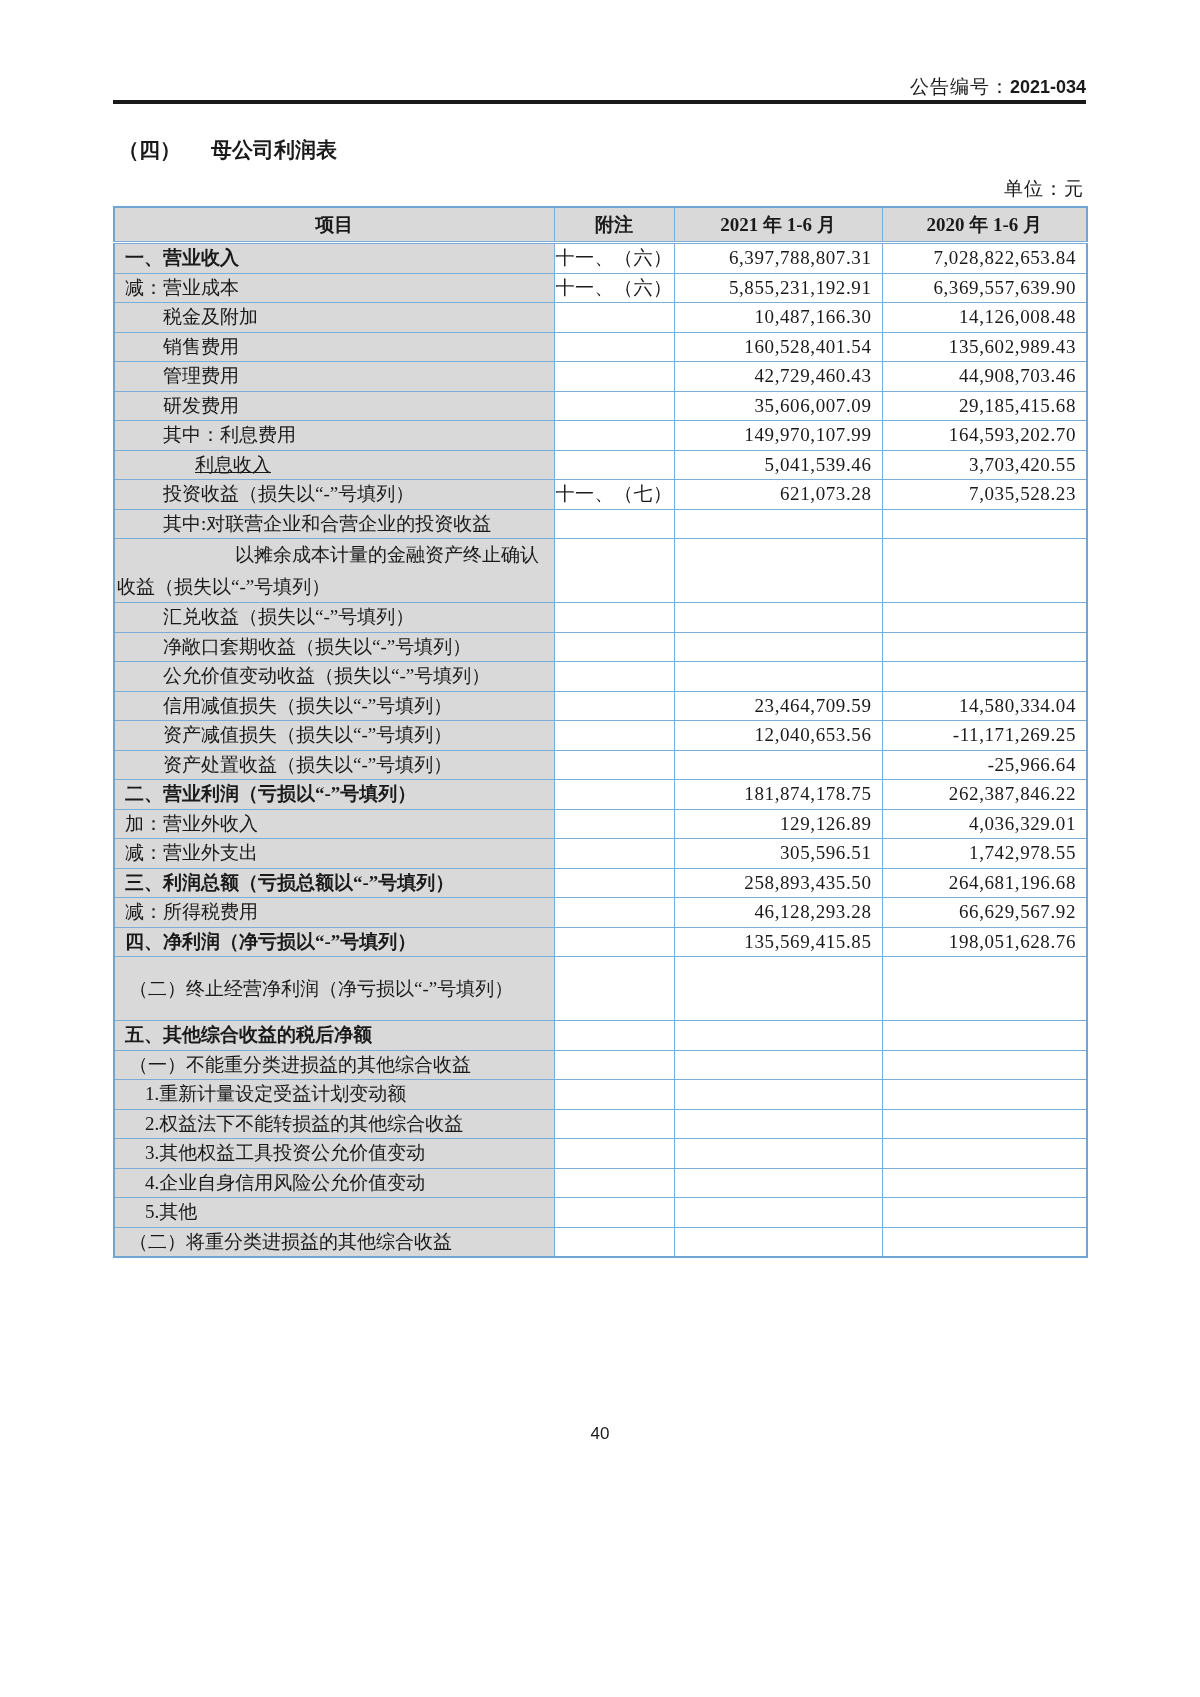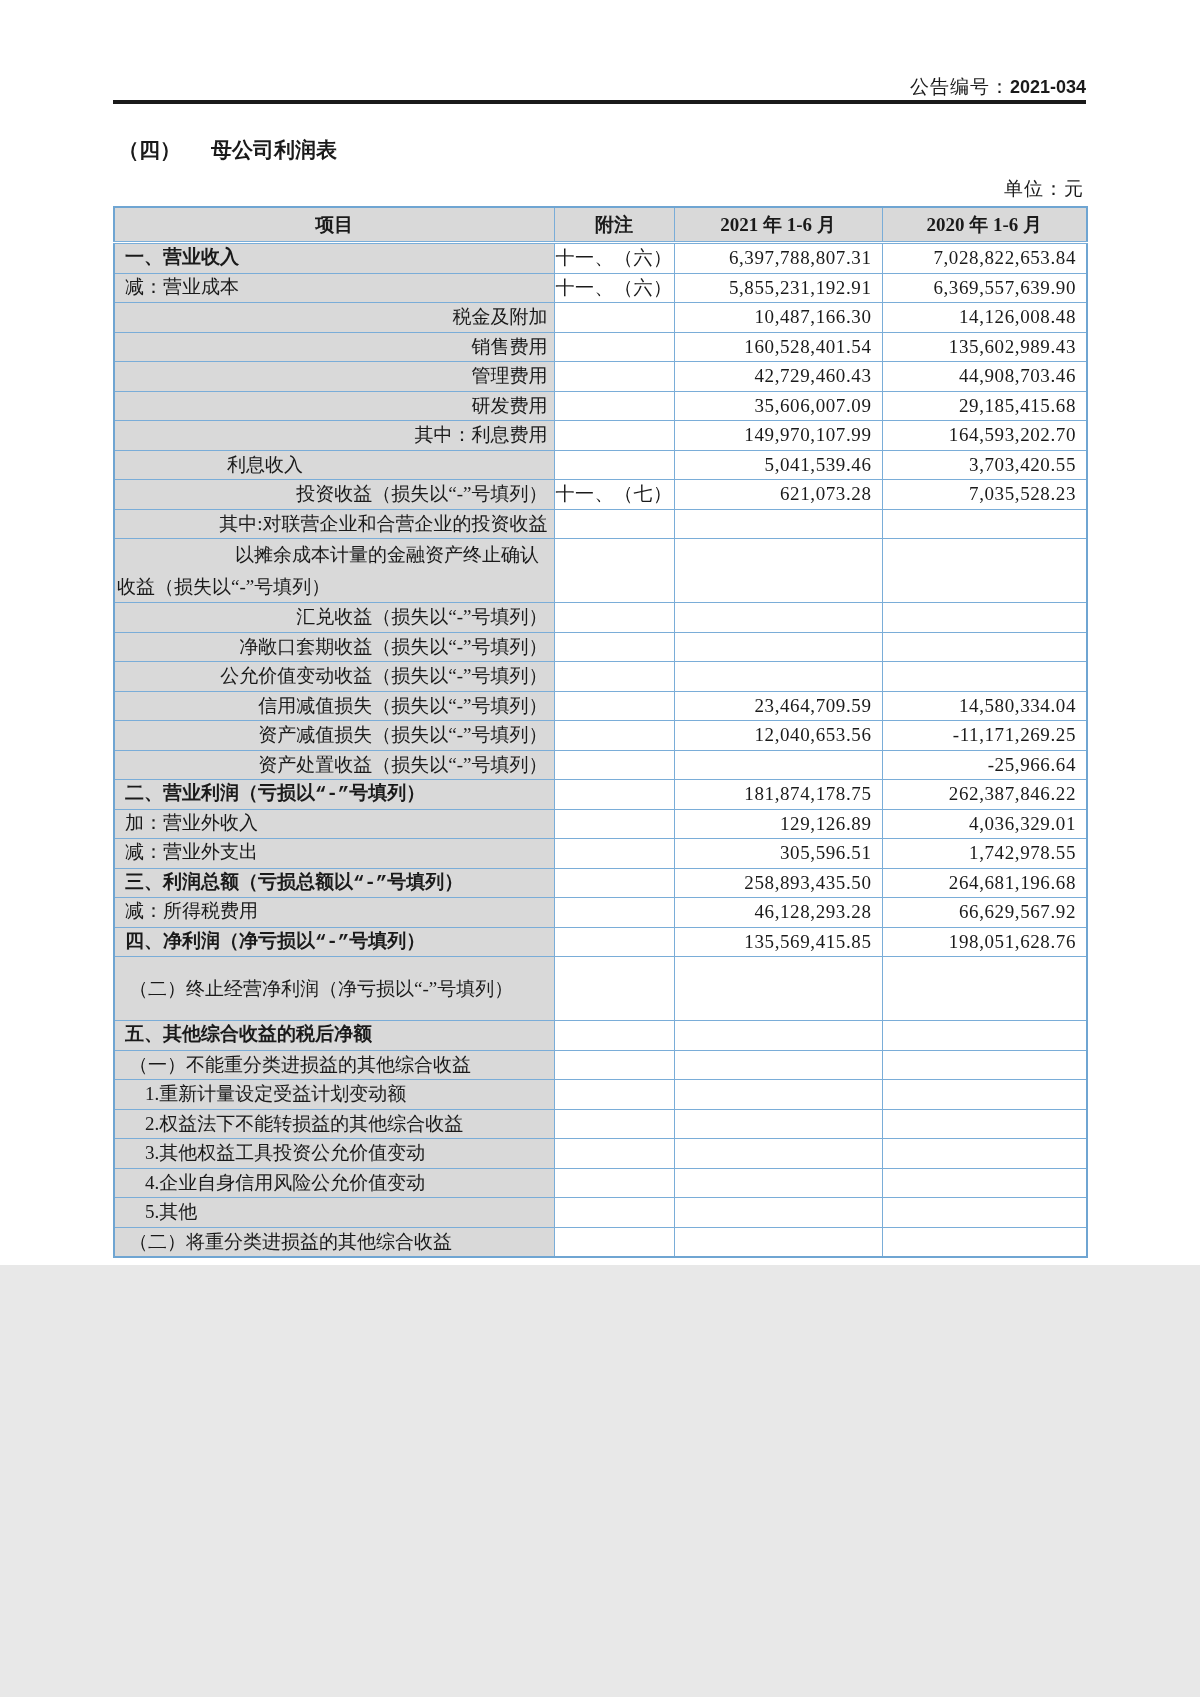--- a/index.html
+++ b/index.html
@@ -1,18 +1,18 @@
 <!DOCTYPE html>
 <html><head>
 <meta charset="utf-8">
 <style>
   html,body { margin:0; padding:0; background:#e8e8e8; }
   .page {
     position:relative;
-    width:1200px; height:1265px;
+    width:1200px; height:1697px;
     margin:0 auto;
     background:#ffffff;
     font-family:"Liberation Serif","DejaVu Serif",serif;
     color:#1a1a1a;
   }
   .notice {
     position:absolute; top:74px; right:114px;
     font-size:19px; letter-spacing:1px;
   }
   .notice .num { font-family:"Liberation Sans","DejaVu Sans",sans-serif; font-weight:bold; font-size:18px; letter-spacing:0; }
@@ -47,25 +47,25 @@
     border-bottom:3px double #7aadd8;
   }
   .fin-table td { height:28px; line-height:1.5; padding:0; }
   .fin-table tr.tall td { height:63px; }
   td.c-item {
     background:#d9d9d9;
     text-align:left;
     padding-right:6px;
   }
   td.c-item.bold { font-weight:bold; }
-  td.c-item.l0   { padding-left:10px;font-family:Liberation Mono, monospace; }
+  td.c-item.l0   { padding-left:10px; }
   td.c-item.sub  { padding-left:14px; }
   td.c-item.num  { padding-left:30px; }
-  td.c-item.l1   { padding-left:48px;text-align:right; }
-  td.c-item.l2   { padding-left:112px; }
+  td.c-item.l1   { padding-left:48px; }
+  td.c-item.l2   { padding-left:80px;text-decoration:underline; }
   td.c-item.hang { padding-left:2px; text-indent:118px; }
   td.c-item.hang, tr.tall td.c-item { line-height:1.65; }
   td.c-note { text-align:center; letter-spacing:0.5px; }
   td.c-num {
     text-align:right;
     padding-right:10px;
     letter-spacing:0.6px;
     font-variant-numeric:tabular-nums;
   }
   .pageno {

